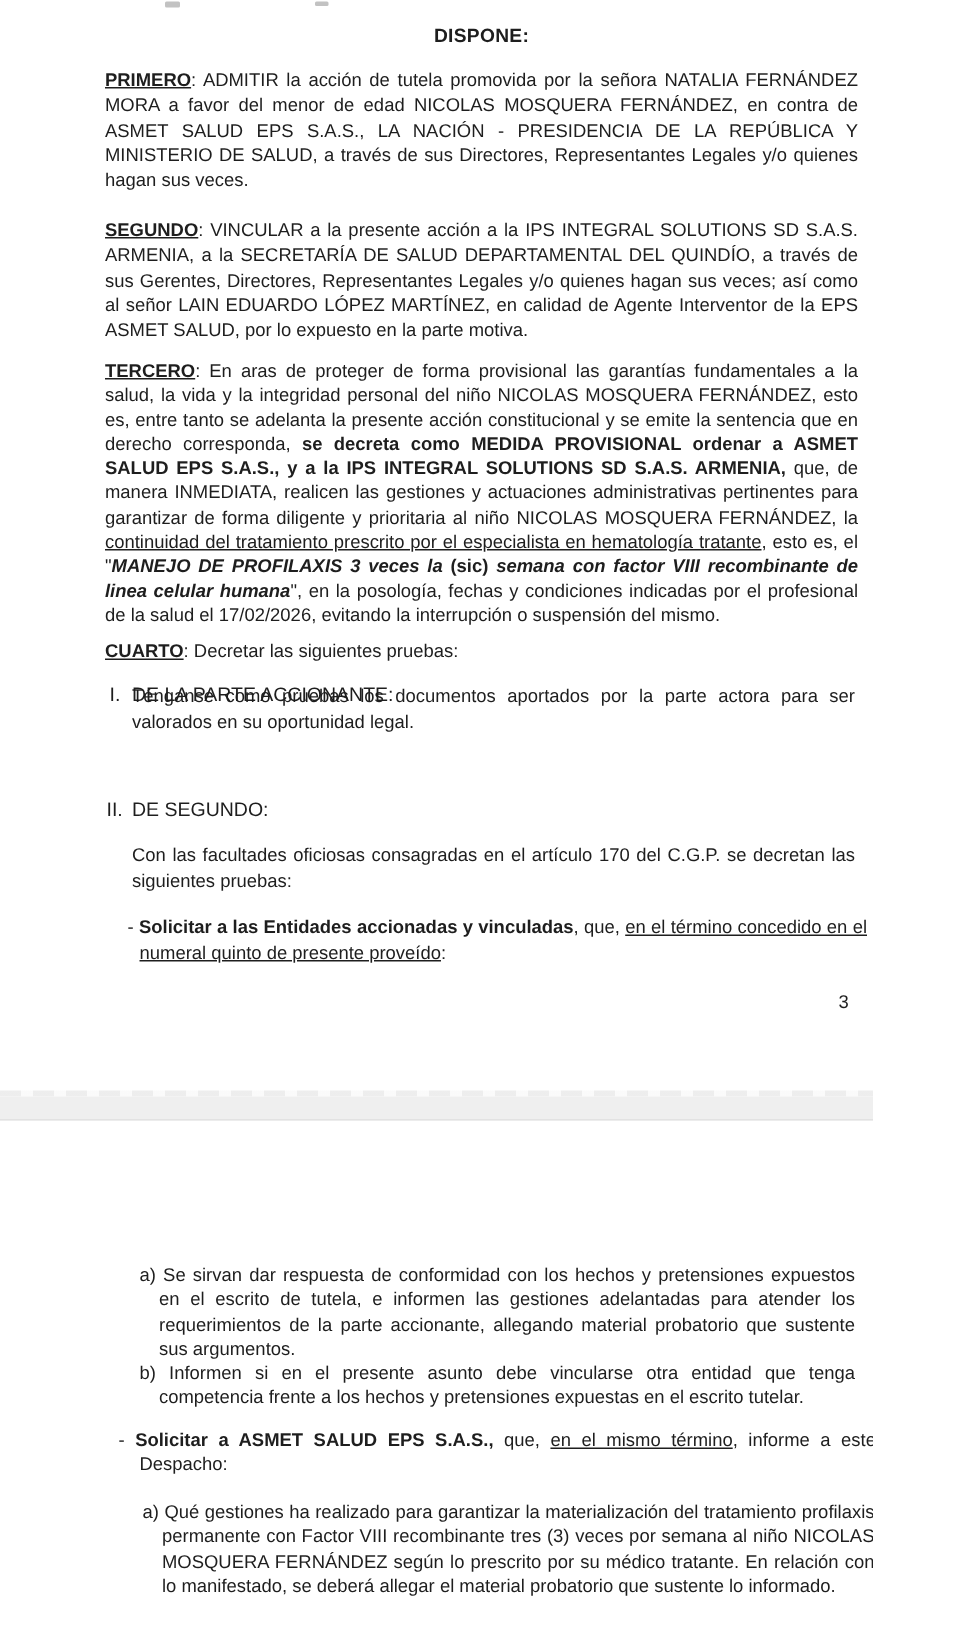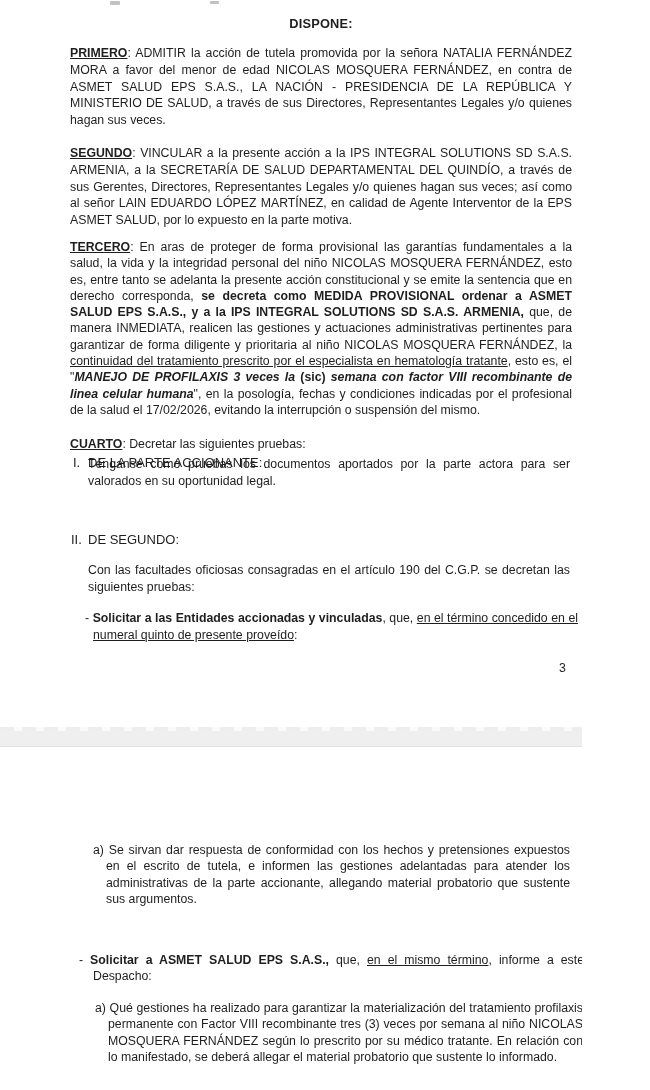--- a/index.html
+++ b/index.html
@@ -52,44 +52,45 @@
     <div class="artifact" style="left:210px;top:1px;width:9px;height:3px;"></div>
 
     <div class="abs heading" style="left:70px;top:16px;width:502px;">DISPONE:</div>
 
     <p class="abs para" style="left:70px;top:45px;width:502px;"><span class="bu">PRIMERO</span><span>: </span><span>ADMITIR la acción de tutela promovida por la señora NATALIA FERNÁNDEZ MORA a favor del menor de edad NICOLAS MOSQUERA FERNÁNDEZ, en contra de ASMET SALUD EPS S.A.S., LA NACIÓN - PRESIDENCIA DE LA REPÚBLICA Y MINISTERIO DE SALUD, a través de sus Directores, Representantes Legales y/o quienes hagan sus veces.</span></p>
 
     <p class="abs para" style="left:70px;top:145px;width:502px;"><span class="bu">SEGUNDO</span><span>: </span><span>VINCULAR a la presente acción a la IPS INTEGRAL SOLUTIONS SD S.A.S. ARMENIA, a la SECRETARÍA DE SALUD DEPARTAMENTAL DEL QUINDÍO, a través de sus Gerentes, Directores, Representantes Legales y/o quienes hagan sus veces; así como al señor LAIN EDUARDO LÓPEZ MARTÍNEZ, en calidad de Agente Interventor de la EPS ASMET SALUD, por lo expuesto en la parte motiva.</span></p>
 
     <p class="abs para" style="left:70px;top:239px;width:502px;line-height:16.3px;"><span class="bu">TERCERO</span><span>: </span><span>En aras de proteger de forma provisional las garantías fundamentales a la salud, la vida y la integridad personal del niño NICOLAS MOSQUERA FERNÁNDEZ, esto es, entre tanto se adelanta la presente acción constitucional y se emite la sentencia que en derecho corresponda, </span><span class="b">se decreta como MEDIDA PROVISIONAL ordenar a ASMET SALUD EPS S.A.S., y a la IPS INTEGRAL SOLUTIONS SD S.A.S. ARMENIA,</span><span> que, de manera INMEDIATA, realicen las gestiones y actuaciones administrativas pertinentes para garantizar de forma diligente y prioritaria al niño NICOLAS MOSQUERA FERNÁNDEZ, la </span><span class="u">continuidad del tratamiento prescrito por el especialista en hematología tratante</span><span>, esto es, el "</span><span class="bi">MANEJO DE PROFILAXIS 3 veces la </span><span class="b">(sic)</span><span class="bi"> semana con factor VIII recombinante de linea celular humana</span><span>", en la posología, fechas y condiciones indicadas por el profesional de la salud el 17/02/2026, evitando la interrupción o suspensión del mismo.</span></p>
 
-    <p class="abs para" style="left:70px;top:436px;width:502px;"><span class="bu">CUARTO</span><span>: </span><span>Decretar las siguientes pruebas:</span></p>
+    <p class="abs para" style="left:70px;top:426px;width:502px;"><span class="bu">CUARTO</span><span>: </span><span>Decretar las siguientes pruebas:</span></p>
 
     <p class="abs para roman" style="left:73px;top:455px;width:490px;text-align:left;"><span class="rm" style="width:15px;">I.</span><span>DE LA PARTE ACCIONANTE:</span></p>
 
     <p class="abs para" style="left:88px;top:456px;width:482px;">Ténganse como pruebas los documentos aportados por la parte actora para ser valorados en su oportunidad legal.</p>
 
     <p class="abs para roman" style="left:71px;top:532px;width:490px;text-align:left;"><span class="rm" style="width:17px;">II.</span><span>DE SEGUNDO:</span></p>
 
-    <p class="abs para" style="left:88px;top:562px;width:482px;">Con las facultades oficiosas consagradas en el artículo 190 del C.G.P. se decretan las siguientes pruebas:</p>
+    <p class="abs para" style="left:88px;top:562px;width:482px;">Con las facultades oficiosas consagradas en el artículo 170 del C.G.P. se decretan las siguientes pruebas:</p>
 
     <p class="abs para hang8" style="left:85px;top:610px;width:485px;"><span>- </span><span class="b">Solicitar a las Entidades accionadas y vinculadas</span><span>, que, </span><span class="u">en el término concedido en el numeral quinto de presente proveído</span><span>:</span></p>
 
     <div class="abs pagenum" style="left:559px;top:661px;">3</div>
   </div>
 
   <div class="abs page-indicator" style="left:592px;top:705px;">3/5</div>
 
   <div class="gap-dashes" style="top:727px;"></div>
   <div class="gap-band" style="top:731px;"></div>
 
   <div>
 
     <div class="abs" style="left:93px;top:842px;width:477px;">
-      <p class="para p4 hang"><span>a) </span><span>Se sirvan dar respuesta de conformidad con los hechos y pretensiones expuestos en el escrito de tutela, e informen las gestiones adelantadas para atender los administrativas de la parte accionante, allegando material probatorio que sustente sus argumentos.</span></p>
+      <p class="para p4 hang"><span>a) </span><span>Se sirvan dar respuesta de conformidad con los hechos y pretensiones expuestos en el escrito de tutela, e informen las gestiones adelantadas para atender los requerimientos de la parte accionante, allegando material probatorio que sustente sus argumentos.</span></p>
+      <p class="para p4 hang" style="margin:0;"><span>b) </span><span>Informen si en el presente asunto debe vincularse otra entidad que tenga competencia frente a los hechos y pretensiones expuestas en el escrito tutelar.</span></p>
     </div>
 
     <p class="abs para p4 hang14" style="left:79px;top:952px;width:491px;"><span>- </span><span class="b">Solicitar a ASMET SALUD EPS S.A.S.,</span><span> que, </span><span class="u">en el mismo término</span><span>, informe a este Despacho:</span></p>
 
     <p class="abs para p4 hang" style="left:95px;top:1000px;width:475px;"><span>a) </span><span>Qué gestiones ha realizado para garantizar la materialización del tratamiento profilaxis permanente con Factor VIII recombinante tres (3) veces por semana al niño NICOLAS MOSQUERA FERNÁNDEZ según lo prescrito por su médico tratante. En relación con lo manifestado, se deberá allegar el material probatorio que sustente lo informado.</span></p>
   </div>
 
 </div>
 
 </body></html>

